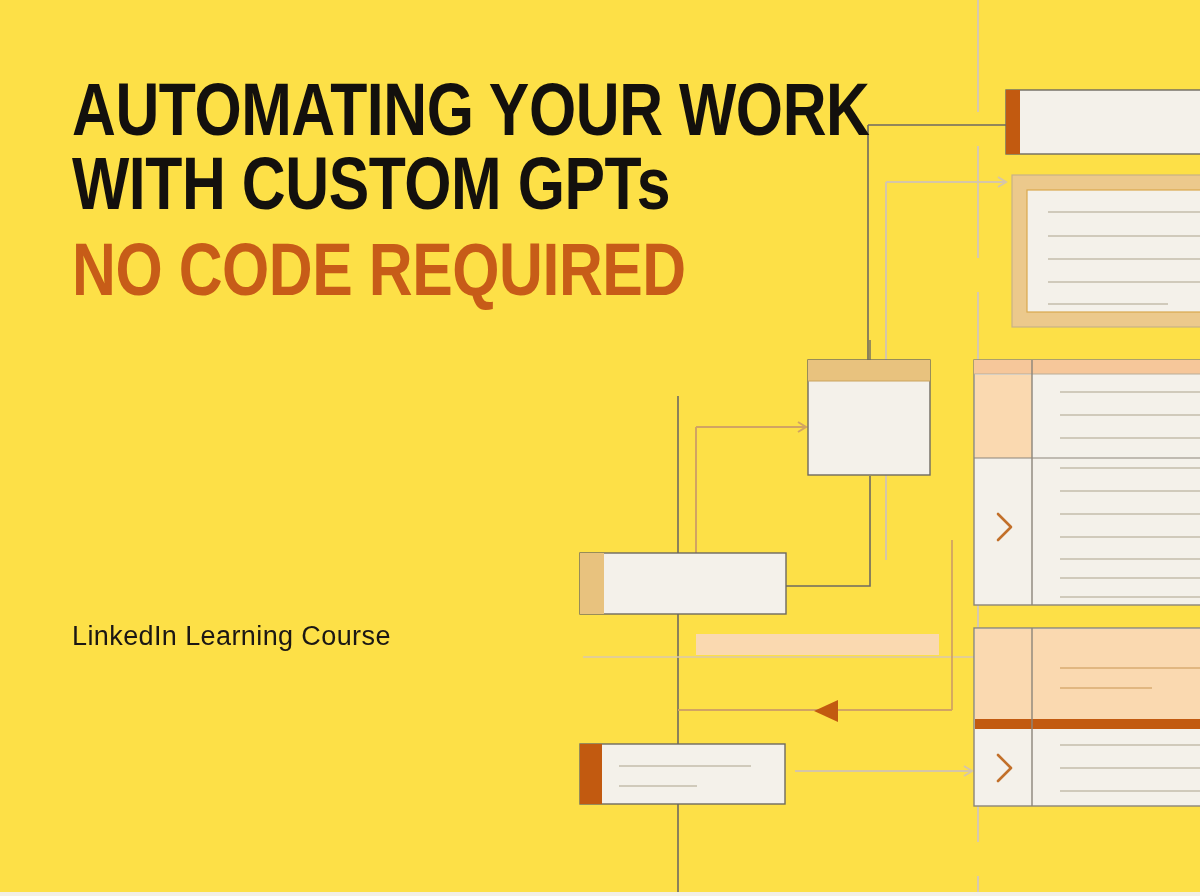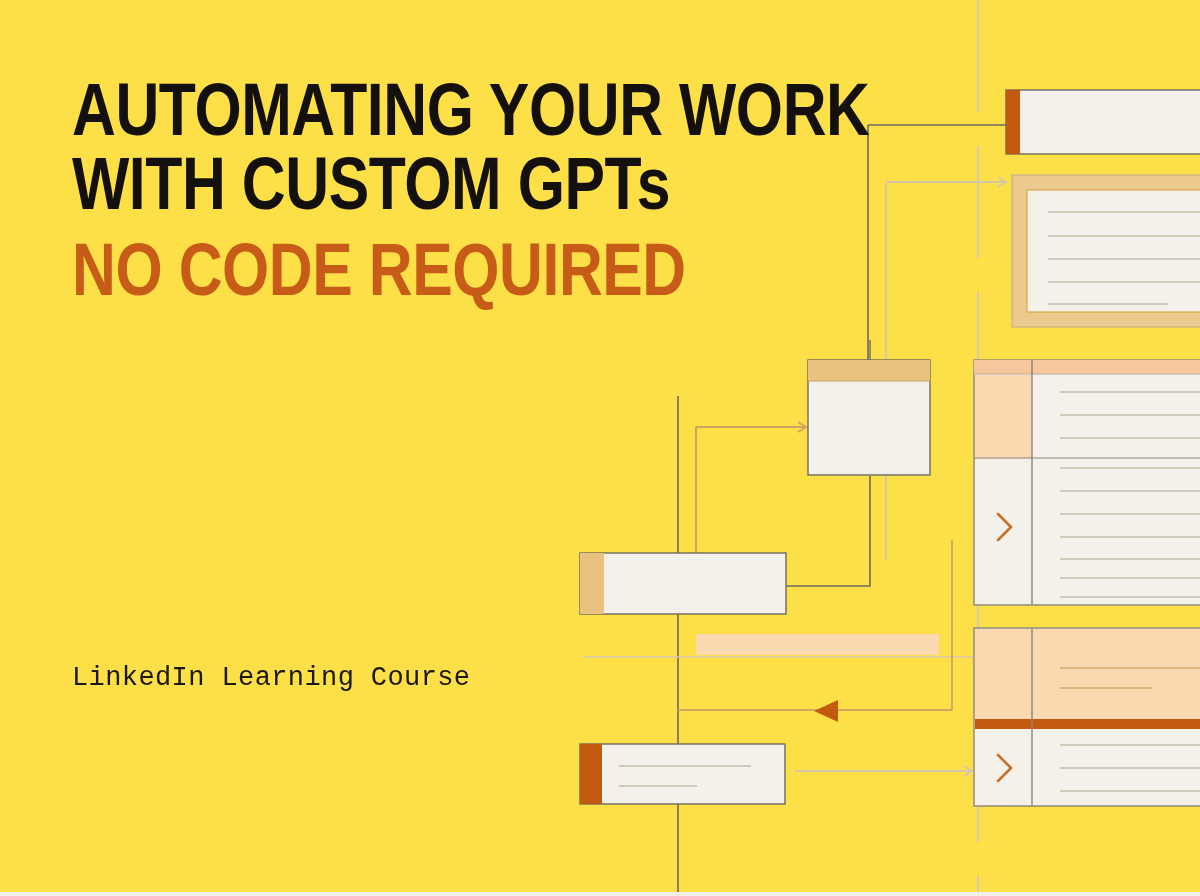--- a/index.html
+++ b/index.html
@@ -50,28 +50,27 @@
     color: #c75c18;
     margin-top: 18px;
   }
   #subtitle {
     position: absolute;
     left: 72px;
     top: 616px;
     z-index: 5;
   }
   .sub-line {
-    font-family: Liberation Mono, monospace;
+    font-family: Liberation Sans, sans-serif;
     font-weight: 400;
     font-size: 27px;
     line-height: 1.55;
     letter-spacing: 0.4px;
     color: #1b1714;
     white-space: nowrap;
-    margin-top: 42px;
   }
 </style>
 </head>
 <body>
 
 <div id="slide">
 
   <svg id="diagram" viewBox="0 0 1200 896" width="1200" height="896" xmlns="http://www.w3.org/2000/svg">
 
     <defs>

